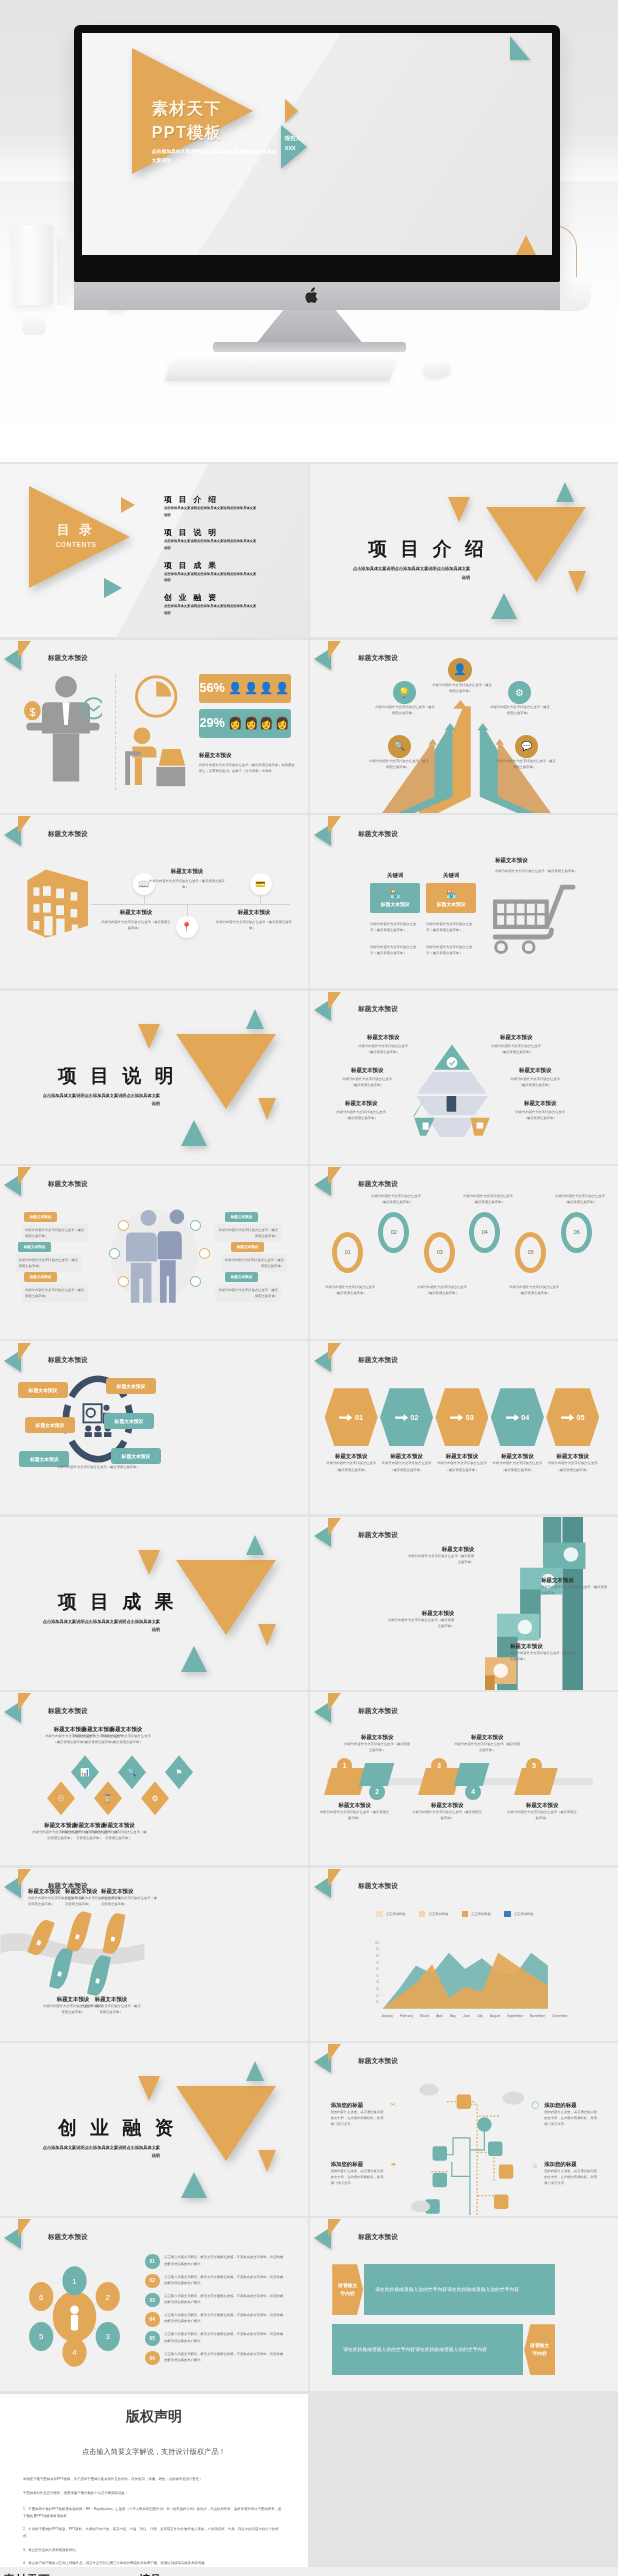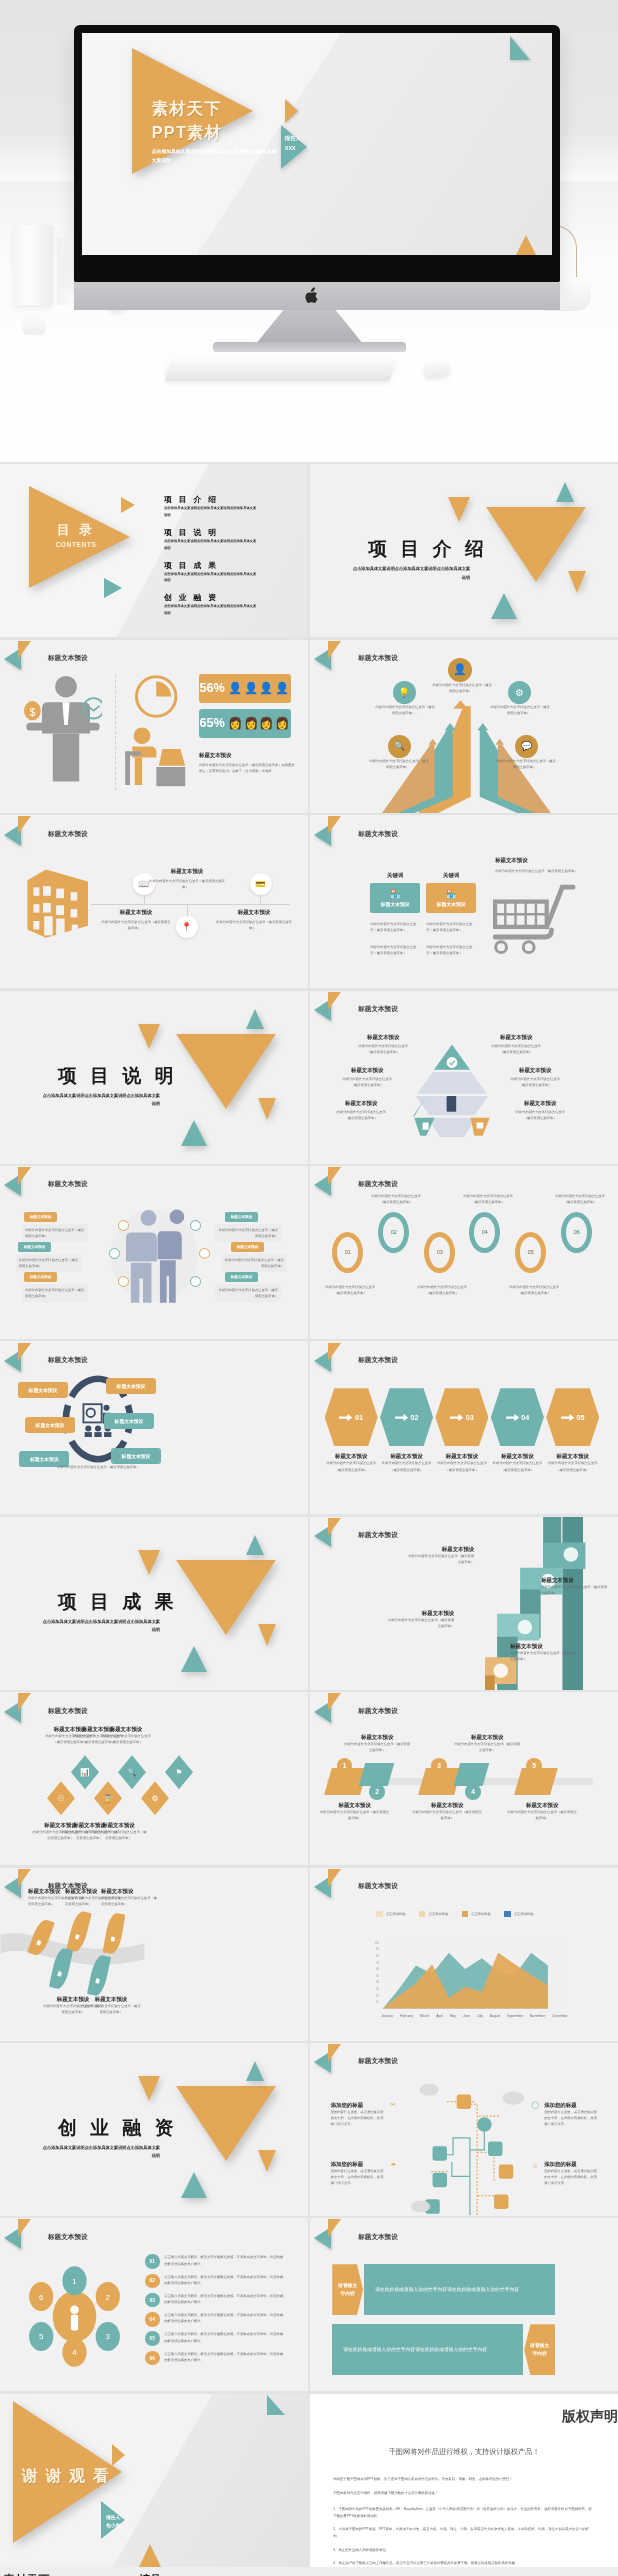--- a/index.html
+++ b/index.html
@@ -169,21 +169,21 @@
     <div class="imac">
       <div class="imac-screen">
         <div class="s1-diag"></div>
         <div class="tri-main"></div>
         <div class="s1-tri-teal"></div>
         <div class="s1-arrow-s"></div>
         <div class="s1-tri-teal2"></div>
         <div class="s1-tri-bot"></div>
         <div class="s1-title">
           <div>素材天下</div>
-          <div>PPT素材</div>
+          <div>PPT模板</div>
         </div>
         <div class="s1-sub">点击添加具体文案说明点击添加具体文案说明点击添加具体文案说明</div>
         <div class="s1-reporter">
           <div>报告人:</div>
           <div>XXX</div>
         </div>
       </div>
     </div>
     <div class="imac-chin"></div>
     <div class="imac-neck"></div>
@@ -266,21 +266,21 @@
         <rect x="2" y="44" width="8" height="56" fill="#9b9b9b"></rect>
         <rect x="2" y="44" width="26" height="7" fill="#9b9b9b"></rect>
         <rect x="54" y="70" width="48" height="32" fill="#9b9b9b"></rect>
         <path d="M58 68h44l-8-28H64z" fill="#e3a857"></path>
       </svg>
       <div class="pill orange" style="position:absolute;left:199px;top:34px;width:92px;height:29px;border-radius:3px;">
         <span style="font-size:12.7px;margin-right:3.6px;">56%</span>
         <span style="font-size:11.5px;letter-spacing:1.2px;">👤👤👤👤</span>
       </div>
       <div class="pill teal" style="position:absolute;left:199px;top:69px;width:92px;height:29px;border-radius:3px;">
-        <span style="font-size:12.7px;margin-right:3.6px;">65%</span>
+        <span style="font-size:12.7px;margin-right:3.6px;">29%</span>
         <span style="font-size:11.5px;letter-spacing:1.2px;">👩👩👩👩</span>
       </div>
       <div style="position:absolute;left:199px;top:112px;width:97px;">
         <div class="mini-h">标题文本预设</div>
         <div class="mini-p" style="margin-top:3px;">此部分内容作为文字排版占位显示（建议使用主题字体）如需更改请在（设置形状格式）菜单下（文本选项）中调整</div>
       </div>
     </div>
 
     <div class="slide">
       <div class="badge">
@@ -1031,37 +1031,24 @@
           <span>请在此粘贴或者输入你的文字内容请在此粘贴或者输入你的文字内容</span>
         </div>
       <div style="position:absolute;left:22px;top:106px;width:191px;height:51px;background:#6fb2ae;display:flex;align-items:center;padding:0 11px;color:#fff;font-size:4.8px;line-height:2;">
           <span>请在此粘贴或者输入你的文字内容请在此粘贴或者输入你的文字内容</span>
         </div>
       <div style="position:absolute;left:214px;top:106px;width:31px;height:51px;background:#e3a857;clip-path:polygon(20% 0,100% 0,100% 100%,20% 100%,0 50%);display:flex;align-items:center;justify-content:center;color:#fff;font-size:4.8px;font-weight:bold;text-align:center;padding:0 3.6px;line-height:1.7;">
           <span>请替换文字内容</span>
         </div>
     </div>
 
-    <div class="slide">
-      <div style="position:absolute;inset:0;background:linear-gradient(120deg,#f3f3f3 0 52%,#e9e9e9 52.3%,#e3e3e3 100%);"></div>
-      <div class="thanks-tri"></div>
-      <div class="thanks-text">谢 谢 观 看</div>
-      <div style="position:absolute;left:112px;top:50px;width:0;height:0;border-left:13.3px solid #e3a857;border-top:11px solid transparent;border-bottom:11px solid transparent;"></div>
-      <div style="position:absolute;right:23px;top:1.2px;width:0;height:0;border-left:18px solid #6fb2ae;border-top:20.5px solid transparent;"></div>
-      <div style="position:absolute;left:101px;top:107px;width:0;height:0;border-left:24px solid #6fb2ae;border-top:19.3px solid transparent;border-bottom:19.3px solid transparent;"></div>
-      <div style="position:absolute;left:106px;top:120px;color:#fff;font-size:4.8px;font-weight:bold;line-height:1.8;z-index:3;">
-        <div>报告人:</div>
-        <div>包小包</div>
-      </div>
-      <div style="position:absolute;left:139px;bottom:0;width:0;height:0;border-left:11px solid transparent;border-right:11px solid transparent;border-bottom:23px solid #e3a857;"></div>
-    </div>
 
     <div class="slide white">
-      <div class="cw-title" style="margin-top:14.5px;text-align:right;">版权声明</div>
-      <div class="cw-sub" style="margin-top:20.5px;">千图网将对作品进行维权，支持设计版权产品！</div>
+      <div class="cw-title" style="margin-top:14.5px;">版权声明</div>
+      <div class="cw-sub" style="margin-top:20.5px;">点击输入简要文字解说，支持设计版权产品！</div>
       <div style="padding:19.3px 23px 0 23px;">
         <div class="cw-p">感谢您下载千图网原创PPT模板，为了您和千图网以及原创作者的利益，请勿复制、传播、销售，否则将承担法律责任！</div>
         <div class="cw-p" style="margin-top:7.2px;">千图网将对作品进行维权，按照传播下载次数的十倍进行索赔赔偿金！</div>
         <div class="cw-p" style="margin-top:8.5px;">1、千图网销出售的PPT模板是免版税类（RF：Royalty-free）正版受《中华人民共和国著作法》和《世界版权公约》的保护，作品的所有权、版权和著作权日千图网所有，您下载的是PPT模板素材使用权。</div>
         <div class="cw-p" style="margin-top:6px;">2、不得将千图网的PPT模版、PPT素材，本身用于再出售，或者出租、出借、转让、分销、发布或者作为礼物供他人使用，不得转授权、出卖、转让本协议或本协议中的权利。</div>
         <div class="cw-p" style="margin-top:6px;">3、禁止把作品纳入商标或服务标记。</div>
         <div class="cw-p" style="margin-top:6px;">4、禁止用户用下载格式在网上传播作品，或者作品可以让第三方单独付费或共享免费下载、或通过转移电话服务系统传播。</div>
       </div>
     </div>
 

